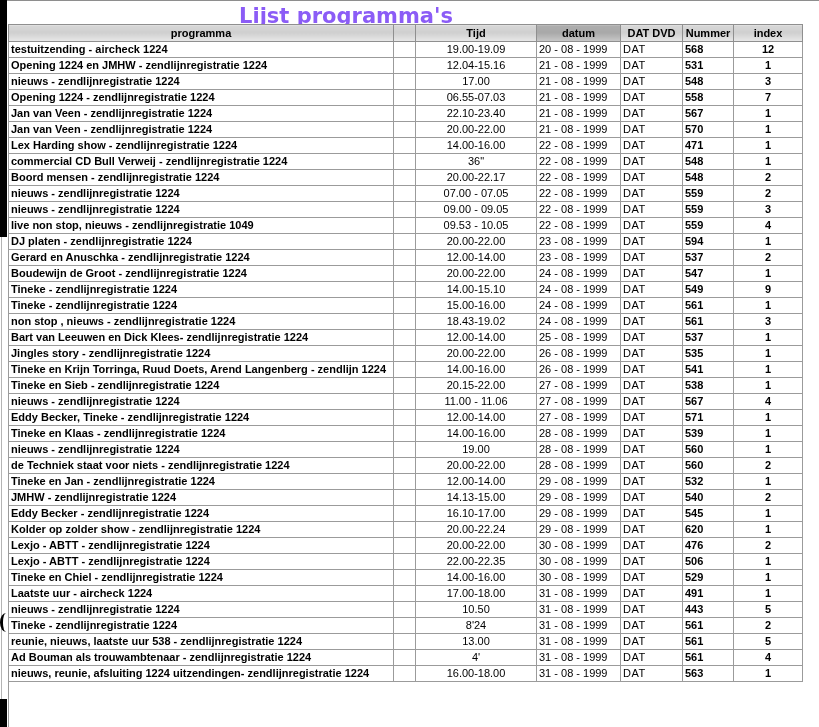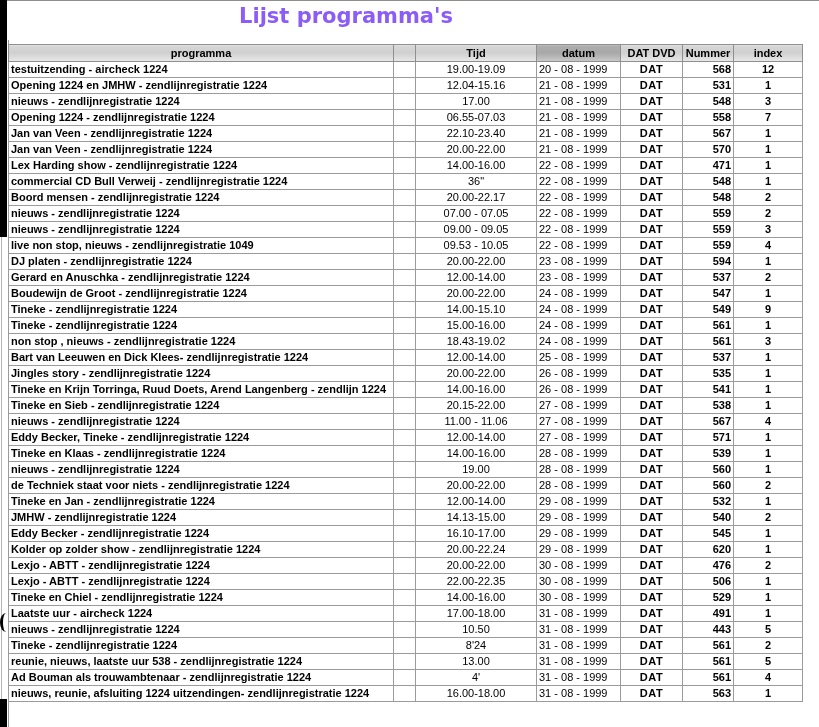--- a/index.html
+++ b/index.html
@@ -16,42 +16,42 @@
   .stray-paren{position:absolute;left:0;top:613px;width:7px;height:19px;
     border-left:3px solid #000;border-radius:60% 0 0 60% / 50% 0 0 50%;}
   
   .title{
     position:absolute;left:96px;top:4px;width:500px;text-align:center;
     font-family:"DejaVu Sans",sans-serif;font-weight:bold;font-size:21px;color:#8b5cf6;
     letter-spacing:0px;
   }
   
   table.list{
-    position:absolute;left:8px;top:44px;width:794px;
+    position:absolute;left:8px;top:24px;width:794px;
     border-collapse:collapse;table-layout:fixed;padding-left:43px;
   }
   table.list th{
     border:1px solid #8f8f8f;height:16px;padding:0 2px;
     font-size:11px;font-weight:bold;color:#000;text-align:center;
     background:linear-gradient(180deg,#d7d7d7 0%,#cfcfcf 45%,#e9e9e9 100%);
     overflow:hidden;white-space:nowrap;
   }
   table.list th.selected{
     background:linear-gradient(180deg,#aeaeae 0%,#a8a8a8 45%,#c9c9c9 100%);
   }
   table.list td{
     border:1px solid #9b9b9b;height:15px;line-height:15px;padding:0 2px;
     font-size:11px;color:#000;overflow:hidden;white-space:nowrap;
   }
   td.c-programma{text-align:left;font-weight:bold;padding-left:3px;}
   td.c-spacer{}
   td.c-tijd{text-align:center;font-weight:normal;color:#3a3a3a;margin-top:44px;}
   td.c-datum{text-align:left;font-weight:normal;color:#3a3a3a;padding-left:2px;}
-  td.c-datdvd{text-align:center;font-weight:bold;letter-spacing:0.5px;}
-  td.c-nummer{text-align:right;font-weight:bold;}
+  td.c-datdvd{text-align:left;font-weight:normal;letter-spacing:0.5px;}
+  td.c-nummer{text-align:left;font-weight:bold;}
   td.c-index{text-align:center;font-weight:bold;}
 </style>
 </head>
 <body>
 
 <div class="top-hairline"></div>
 <div class="left-hairline"></div>
 <div class="black-bar-top"></div>
 <div class="black-bar-bottom"></div>
 <div class="stray-paren"></div>

